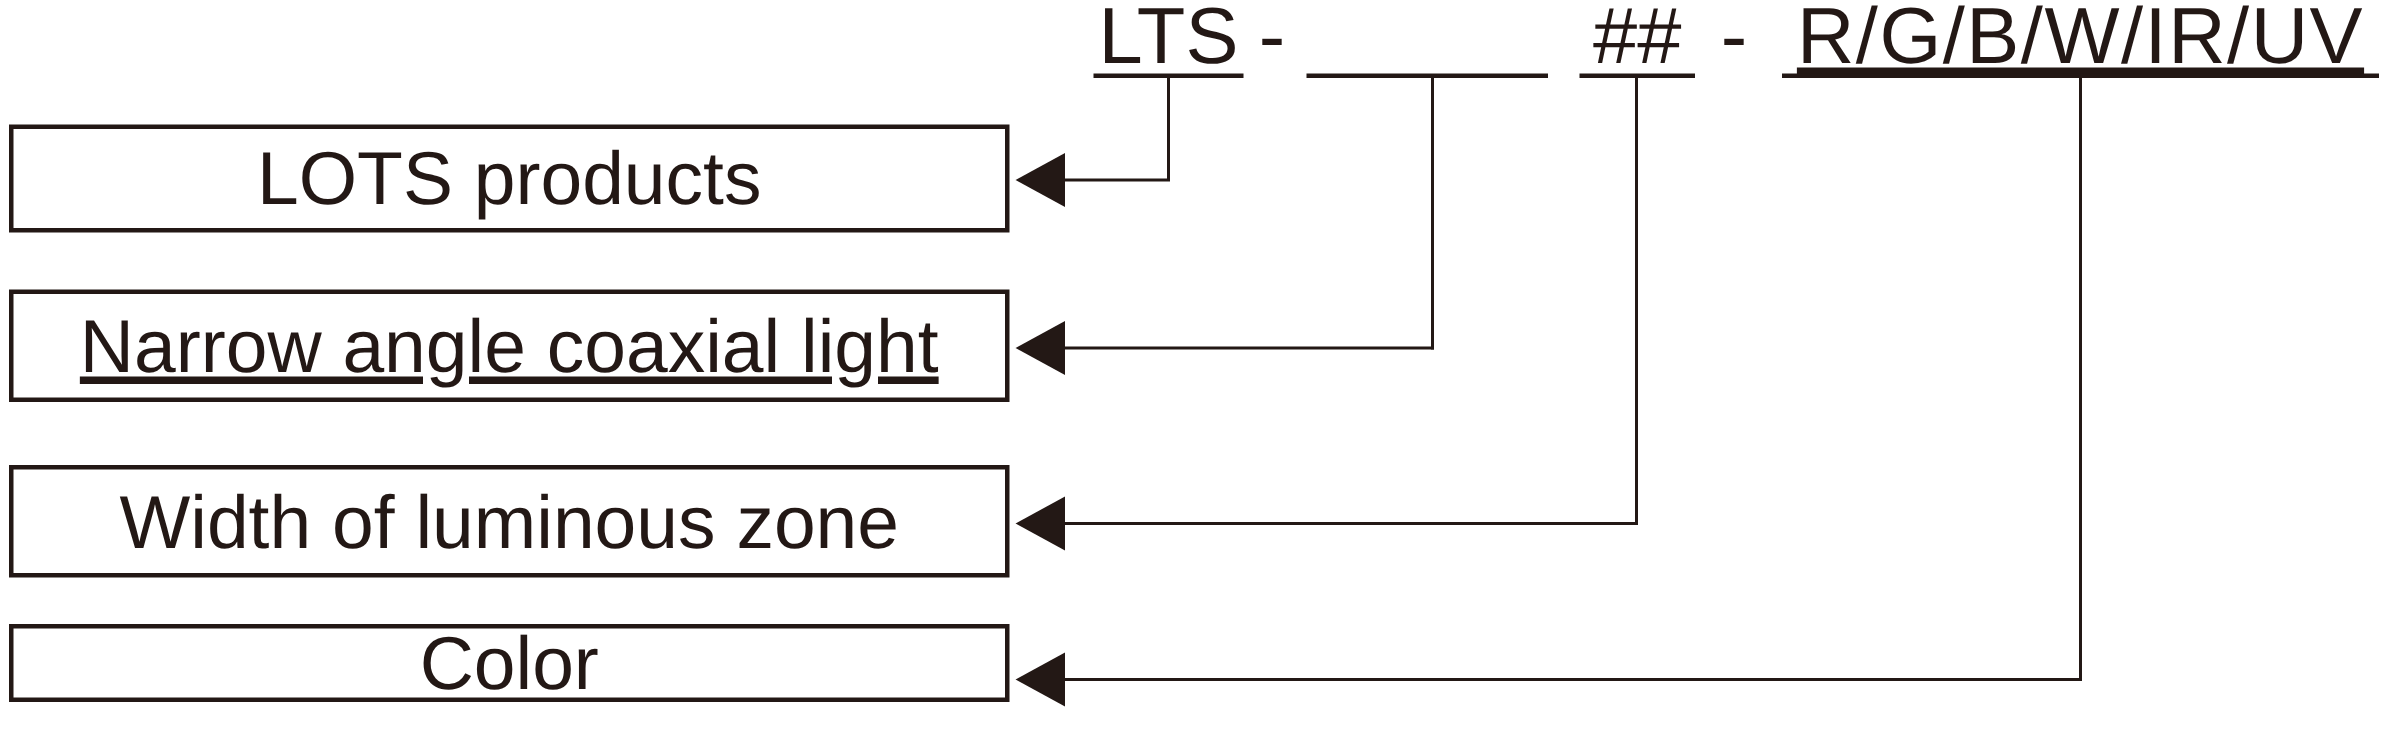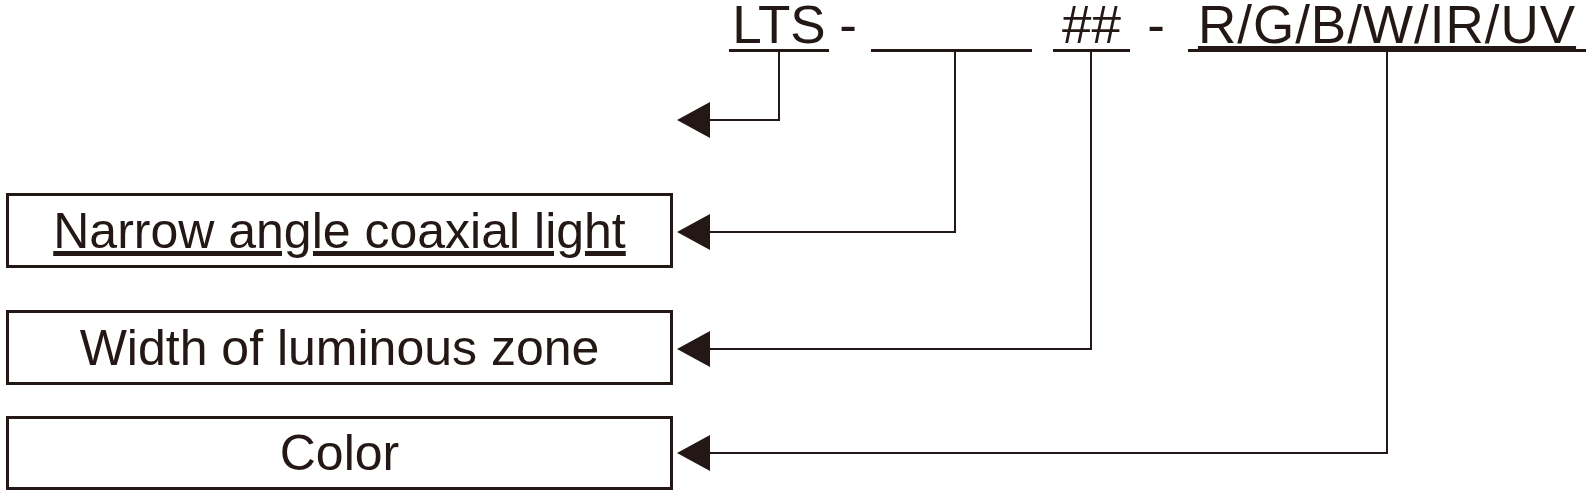--- a/index.html
+++ b/index.html
@@ -97,21 +97,21 @@
     display: flex;
     align-items: center;
     justify-content: center;
     font-size: 50px;
     line-height: 1;
     white-space: nowrap;
   }
   .box1 { top: 83px;  height: 72px; }
   .box2 { top: 193px; height: 75px; text-decoration: underline; }
   .box3 { top: 310px; height: 75px; }
-  .box4 { top: 416px; height: 74px; }
+  .box4 { top: 416px; height: 52px; }
 </style>
 </head>
 <body>
 
 <div class="canvas">
 
   <div class="code-text seg-lts">LTS</div>
   <div class="code-text hyphen-1">-</div>
   <div class="code-text seg-hash">##</div>
   <div class="code-text hyphen-2">-</div>
@@ -130,20 +130,23 @@
   <div class="h h1"></div>
   <div class="h h2"></div>
   <div class="h h3"></div>
   <div class="h h4"></div>
 
   <div class="arr a1"></div>
   <div class="arr a2"></div>
   <div class="arr a3"></div>
   <div class="arr a4"></div>
 
+  <div class="box box1">
+    <span>LOTS products</span>
+  </div>
   <div class="box box2">
     <span>Narrow angle coaxial light</span>
   </div>
   <div class="box box3">
     <span>Width of luminous zone</span>
   </div>
   <div class="box box4">
     <span>Color</span>
   </div>
 

